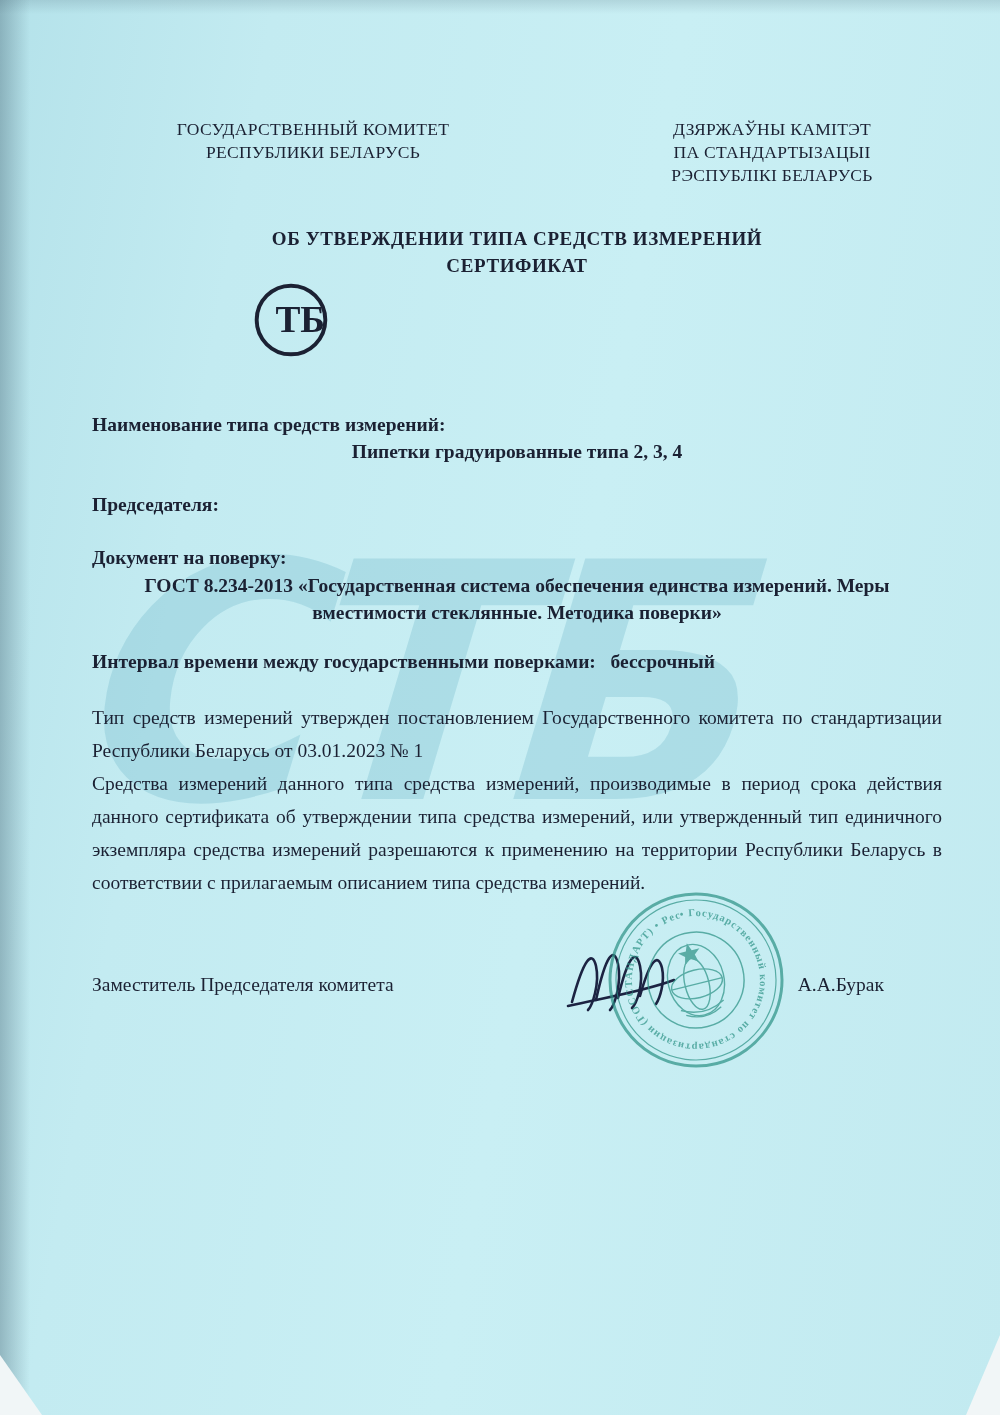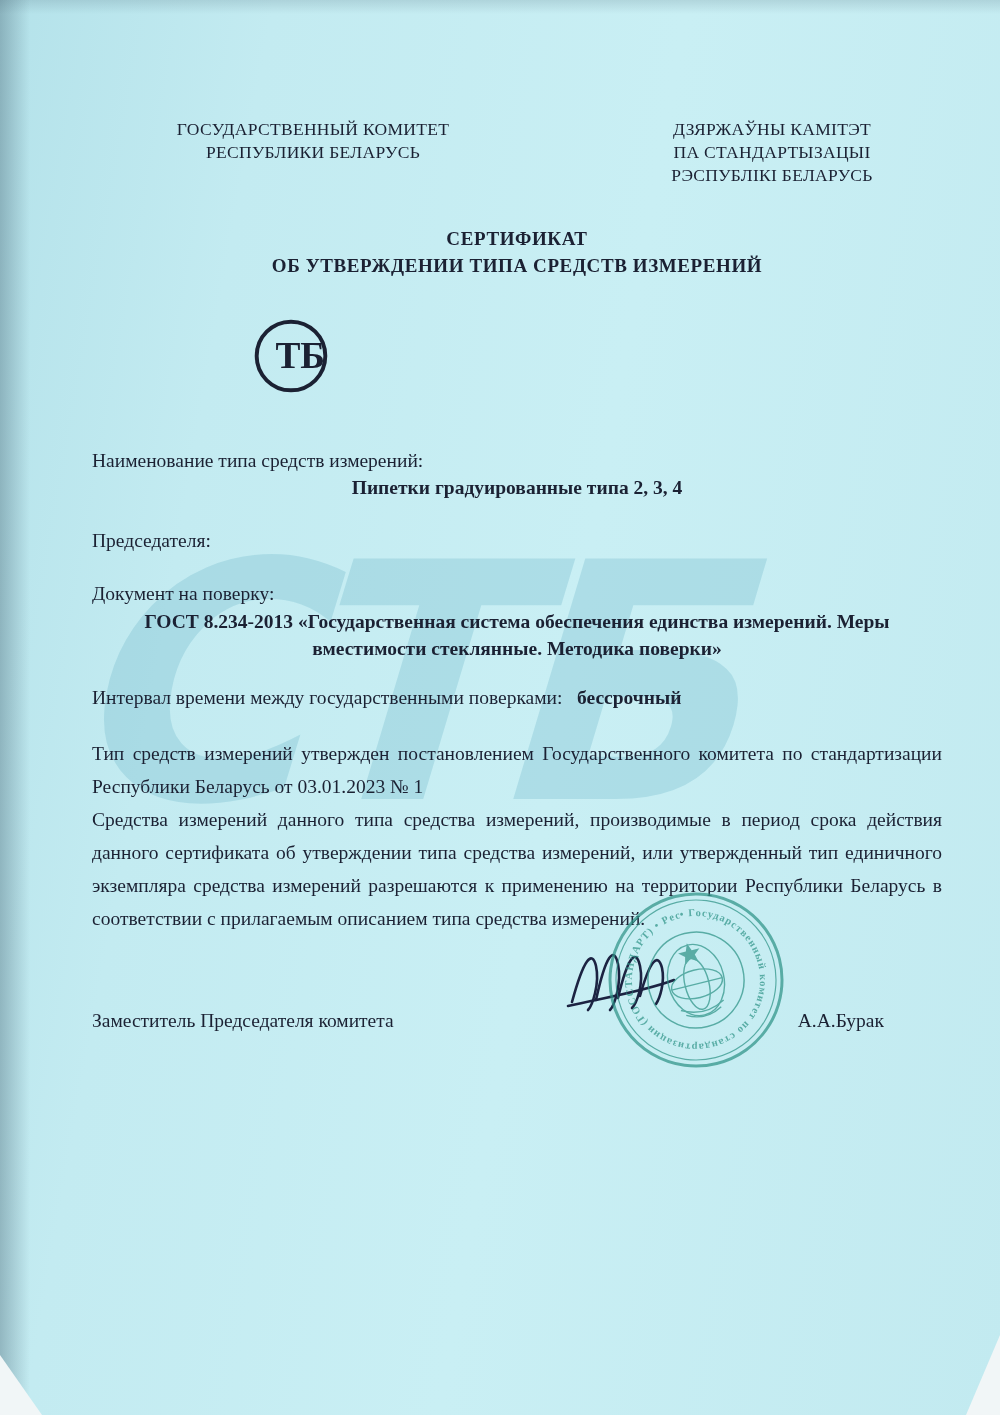--- a/index.html
+++ b/index.html
@@ -48,27 +48,27 @@
   }
   .header-col.left { width:370px; margin-left:36px; }
   .header-col.right { width:320px; margin-right:10px; }
 
   .doc-title {
     margin-top:38px; text-align:center; font-weight:bold;
     font-size:19px; line-height:27px; letter-spacing:0.6px;
   }
 
   .cert-row {
-    margin-top:36px; display:flex; align-items:center; padding-left:160px;
+    display:flex; align-items:center; padding-left:160px;
   }
   .stb-mark { width:78px; height:82px; flex:0 0 auto; }
   .cert-lines { margin-left:48px; font-size:22px; line-height:42px; }
 
   .field { margin-top:0; font-size:19.5px; line-height:27px; }
-  .field .label { font-weight:normal; }
+  .field .label { font-weight:bold; }
   .field .value { font-weight:bold;text-align:center; }
   .mt-lg { margin-top:50px; }
   .mt-md { margin-top:26px; }
   .mt-sm { margin-top:22px; }
   .value-block { font-weight:bold; text-align:justify; margin-top:1px; }
 
   .paragraphs { margin-top:26px; font-size:19.5px; line-height:33px; text-align:justify; }
   .paragraphs p { margin:0; }
 
   .sig-row {
@@ -103,22 +103,22 @@
         <div>РЕСПУБЛИКИ БЕЛАРУСЬ</div>
       </div>
       <div class="header-col right">
         <div>ДЗЯРЖАЎНЫ КАМІТЭТ</div>
         <div>ПА СТАНДАРТЫЗАЦЫІ</div>
         <div>РЭСПУБЛІКІ БЕЛАРУСЬ</div>
       </div>
     </div>
 
     <div class="doc-title">
+      <div>ОБ УТВЕРЖДЕНИИ ТИПА СРЕДСТВ ИЗМЕРЕНИЙ</div>
       <div>СЕРТИФИКАТ</div>
-      <div>ОБ УТВЕРЖДЕНИИ ТИПА СРЕДСТВ ИЗМЕРЕНИЙ</div>
     </div>
 
     <div class="cert-row">
       <svg class="stb-mark" viewBox="0 0 100 104">
         <g fill="none" stroke="#1b2133" stroke-width="5">
           <circle cx="50" cy="52" r="44"></circle>
         </g>
         <text x="30" y="68" font-family="Liberation Serif, serif" font-size="48" font-weight="bold" fill="#1b2133">ТБ</text>
       </svg>
     </div>

